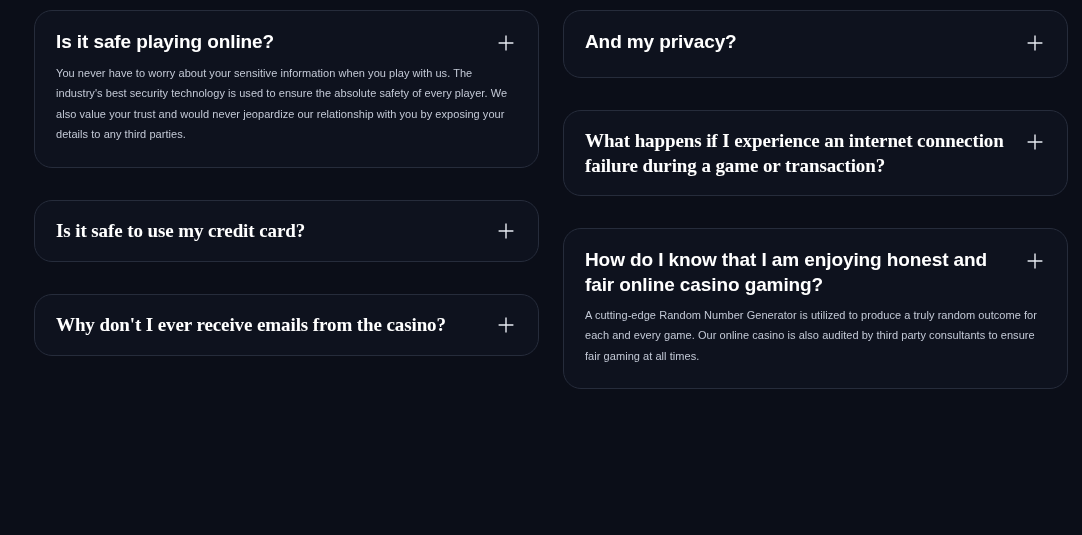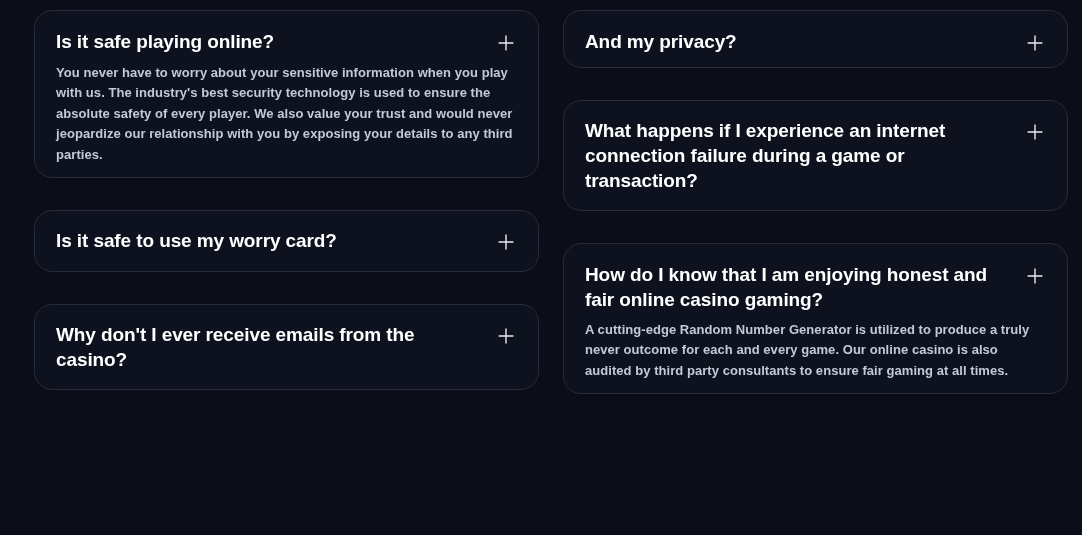--- a/index.html
+++ b/index.html
@@ -43,27 +43,28 @@
     width: 505px;
     flex: 0 0 505px;
   }
 
   .faq-card {
     box-sizing: border-box;
     width: 505px;
     background: #0e121e;
     border: 1px solid #262c3b;
     border-radius: 18px;
-    padding: 18px 22px 12px 21px;
+    padding: 18px 22px 22px 21px;
     margin-bottom: 32px;
   }
 
   .faq-card.is-collapsed {
     padding-top: 17px;
     padding-bottom: 17px;
+    font-family: Liberation Serif, serif;
   }
 
   .faq-card:last-child {
     margin-bottom: 16px;
   }
 
   .faq-head {
     display: flex;
     flex-direction: row;
     align-items: flex-start;
@@ -94,26 +95,25 @@
     padding: 0;
     margin-top: 1px;
   }
 
   .faq-toggle svg {
     display: block;
   }
 
   .faq-answer {
     margin: 8px 0 0 0;
-    font-size: 13px;
+    font-size: 11px;
     line-height: 20.4px;
     color: #c3c9d6;
     letter-spacing: 0.05px;
     max-width: 465px;
-    font-weight: bold;
   }
 </style>
 </head>
 <body>
 
 <div id="faq-root">
   <div class="faq-columns">
 
     <div class="faq-column">
 
@@ -124,21 +124,21 @@
             <svg width="18" height="18" viewBox="0 0 18 18" aria-hidden="true">
               <path d="M9 1.6 V16.4 M1.6 9 H16.4" stroke="#e8ebf2" stroke-width="1.4" stroke-linecap="butt" fill="none"></path>
             </svg>
           </button>
         </div>
         <p class="faq-answer">You never have to worry about your sensitive information when you play with us. The industry's best security technology is used to ensure the absolute safety of every player. We also value your trust and would never jeopardize our relationship with you by exposing your details to any third parties.</p>
       </div>
 
       <div class="faq-card is-collapsed">
         <div class="faq-head">
-          <h3 class="faq-question">Is it safe to use my worry card?</h3>
+          <h3 class="faq-question">Is it safe to use my credit card?</h3>
           <button class="faq-toggle" aria-label="expand">
             <svg width="18" height="18" viewBox="0 0 18 18" aria-hidden="true">
               <path d="M9 1.6 V16.4 M1.6 9 H16.4" stroke="#e8ebf2" stroke-width="1.4" stroke-linecap="butt" fill="none"></path>
             </svg>
           </button>
         </div>
 
       </div>
 
       <div class="faq-card is-collapsed">
@@ -182,19 +182,19 @@
 
       <div class="faq-card">
         <div class="faq-head">
           <h3 class="faq-question">How do I know that I am enjoying honest and fair online casino gaming?</h3>
           <button class="faq-toggle" aria-label="expand">
             <svg width="18" height="18" viewBox="0 0 18 18" aria-hidden="true">
               <path d="M9 1.6 V16.4 M1.6 9 H16.4" stroke="#e8ebf2" stroke-width="1.4" stroke-linecap="butt" fill="none"></path>
             </svg>
           </button>
         </div>
-        <p class="faq-answer">A cutting-edge Random Number Generator is utilized to produce a truly never outcome for each and every game. Our online casino is also audited by third party consultants to ensure fair gaming at all times.</p>
+        <p class="faq-answer">A cutting-edge Random Number Generator is utilized to produce a truly random outcome for each and every game. Our online casino is also audited by third party consultants to ensure fair gaming at all times.</p>
       </div>
 
     </div>
 
   </div>
 </div>
 
 </body></html>

